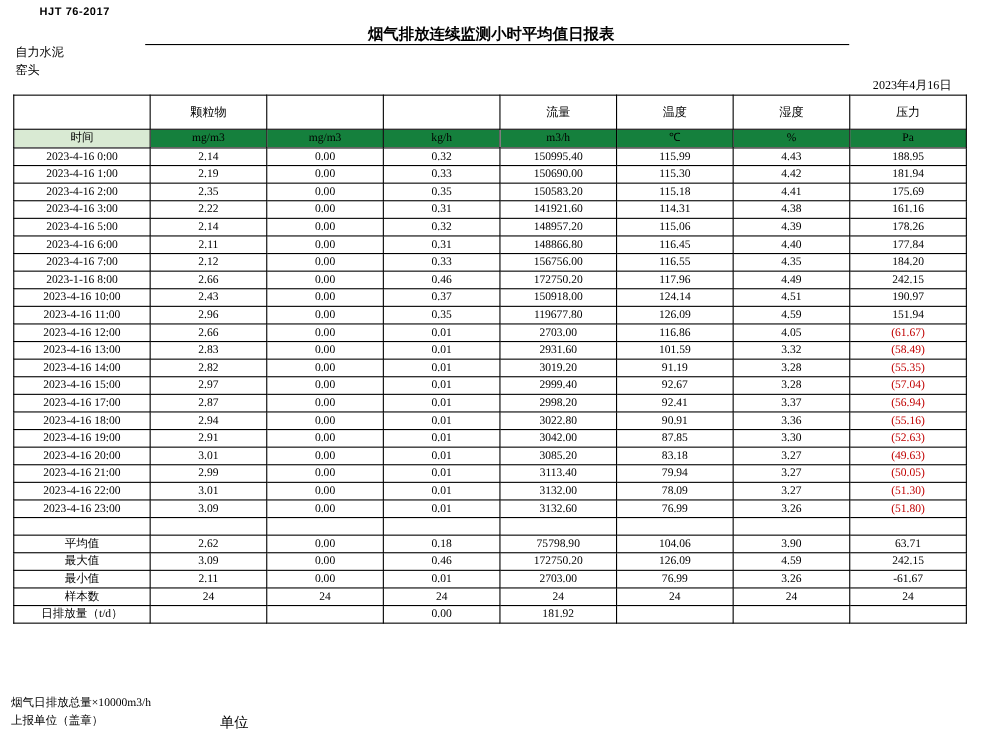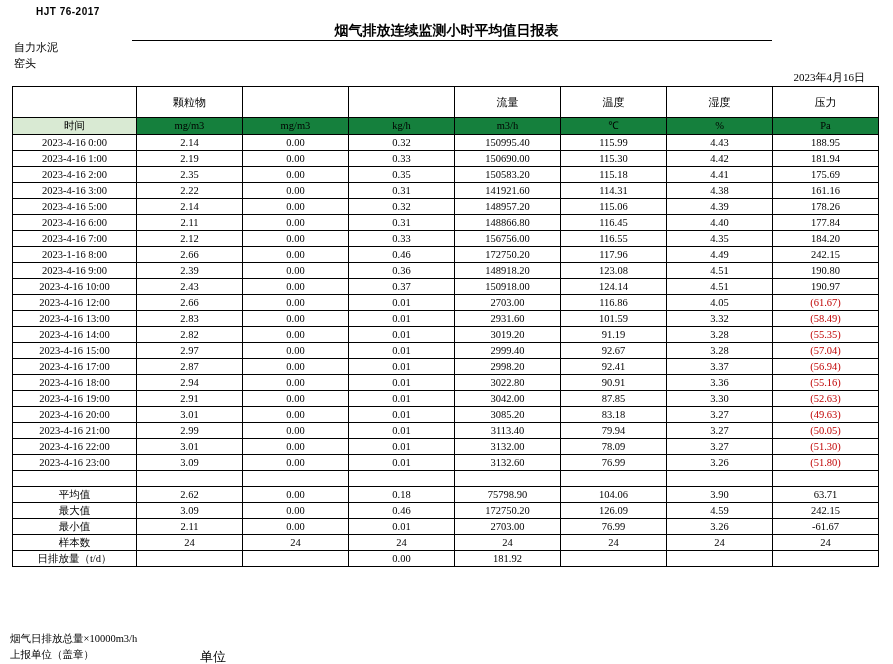--- a/index.html
+++ b/index.html
@@ -184,38 +184,38 @@
         <td class="col-time">2023-1-16  8:00</td>
         <td class="col-data">2.66</td>
         <td class="col-data">0.00</td>
         <td class="col-data">0.46</td>
         <td class="col-data">172750.20</td>
         <td class="col-data">117.96</td>
         <td class="col-data">4.49</td>
         <td class="col-data">242.15</td>
       </tr>
       <tr>
-        <td class="col-time">2023-4-16  9:00</td>
-        <td class="col-data">2.39</td>
-        <td class="col-data">0.00</td>
-        <td class="col-data">0.36</td>
-        <td class="col-data">148918.20</td>
-        <td class="col-data">123.08</td>
-        <td class="col-data">4.51</td>
-        <td class="col-data">190.80</td>
-      </tr>
-      <tr>
         <td class="col-time">2023-4-16 10:00</td>
         <td class="col-data">2.43</td>
         <td class="col-data">0.00</td>
         <td class="col-data">0.37</td>
         <td class="col-data">150918.00</td>
         <td class="col-data">124.14</td>
         <td class="col-data">4.51</td>
         <td class="col-data">190.97</td>
+      </tr>
+      <tr>
+        <td class="col-time">2023-4-16 11:00</td>
+        <td class="col-data">2.96</td>
+        <td class="col-data">0.00</td>
+        <td class="col-data">0.35</td>
+        <td class="col-data">119677.80</td>
+        <td class="col-data">126.09</td>
+        <td class="col-data">4.59</td>
+        <td class="col-data">151.94</td>
       </tr>
       <tr>
         <td class="col-time">2023-4-16 12:00</td>
         <td class="col-data">2.66</td>
         <td class="col-data">0.00</td>
         <td class="col-data">0.01</td>
         <td class="col-data">2703.00</td>
         <td class="col-data">116.86</td>
         <td class="col-data">4.05</td>
         <td class="col-data"><span class="neg">(61.67)</span></td>

